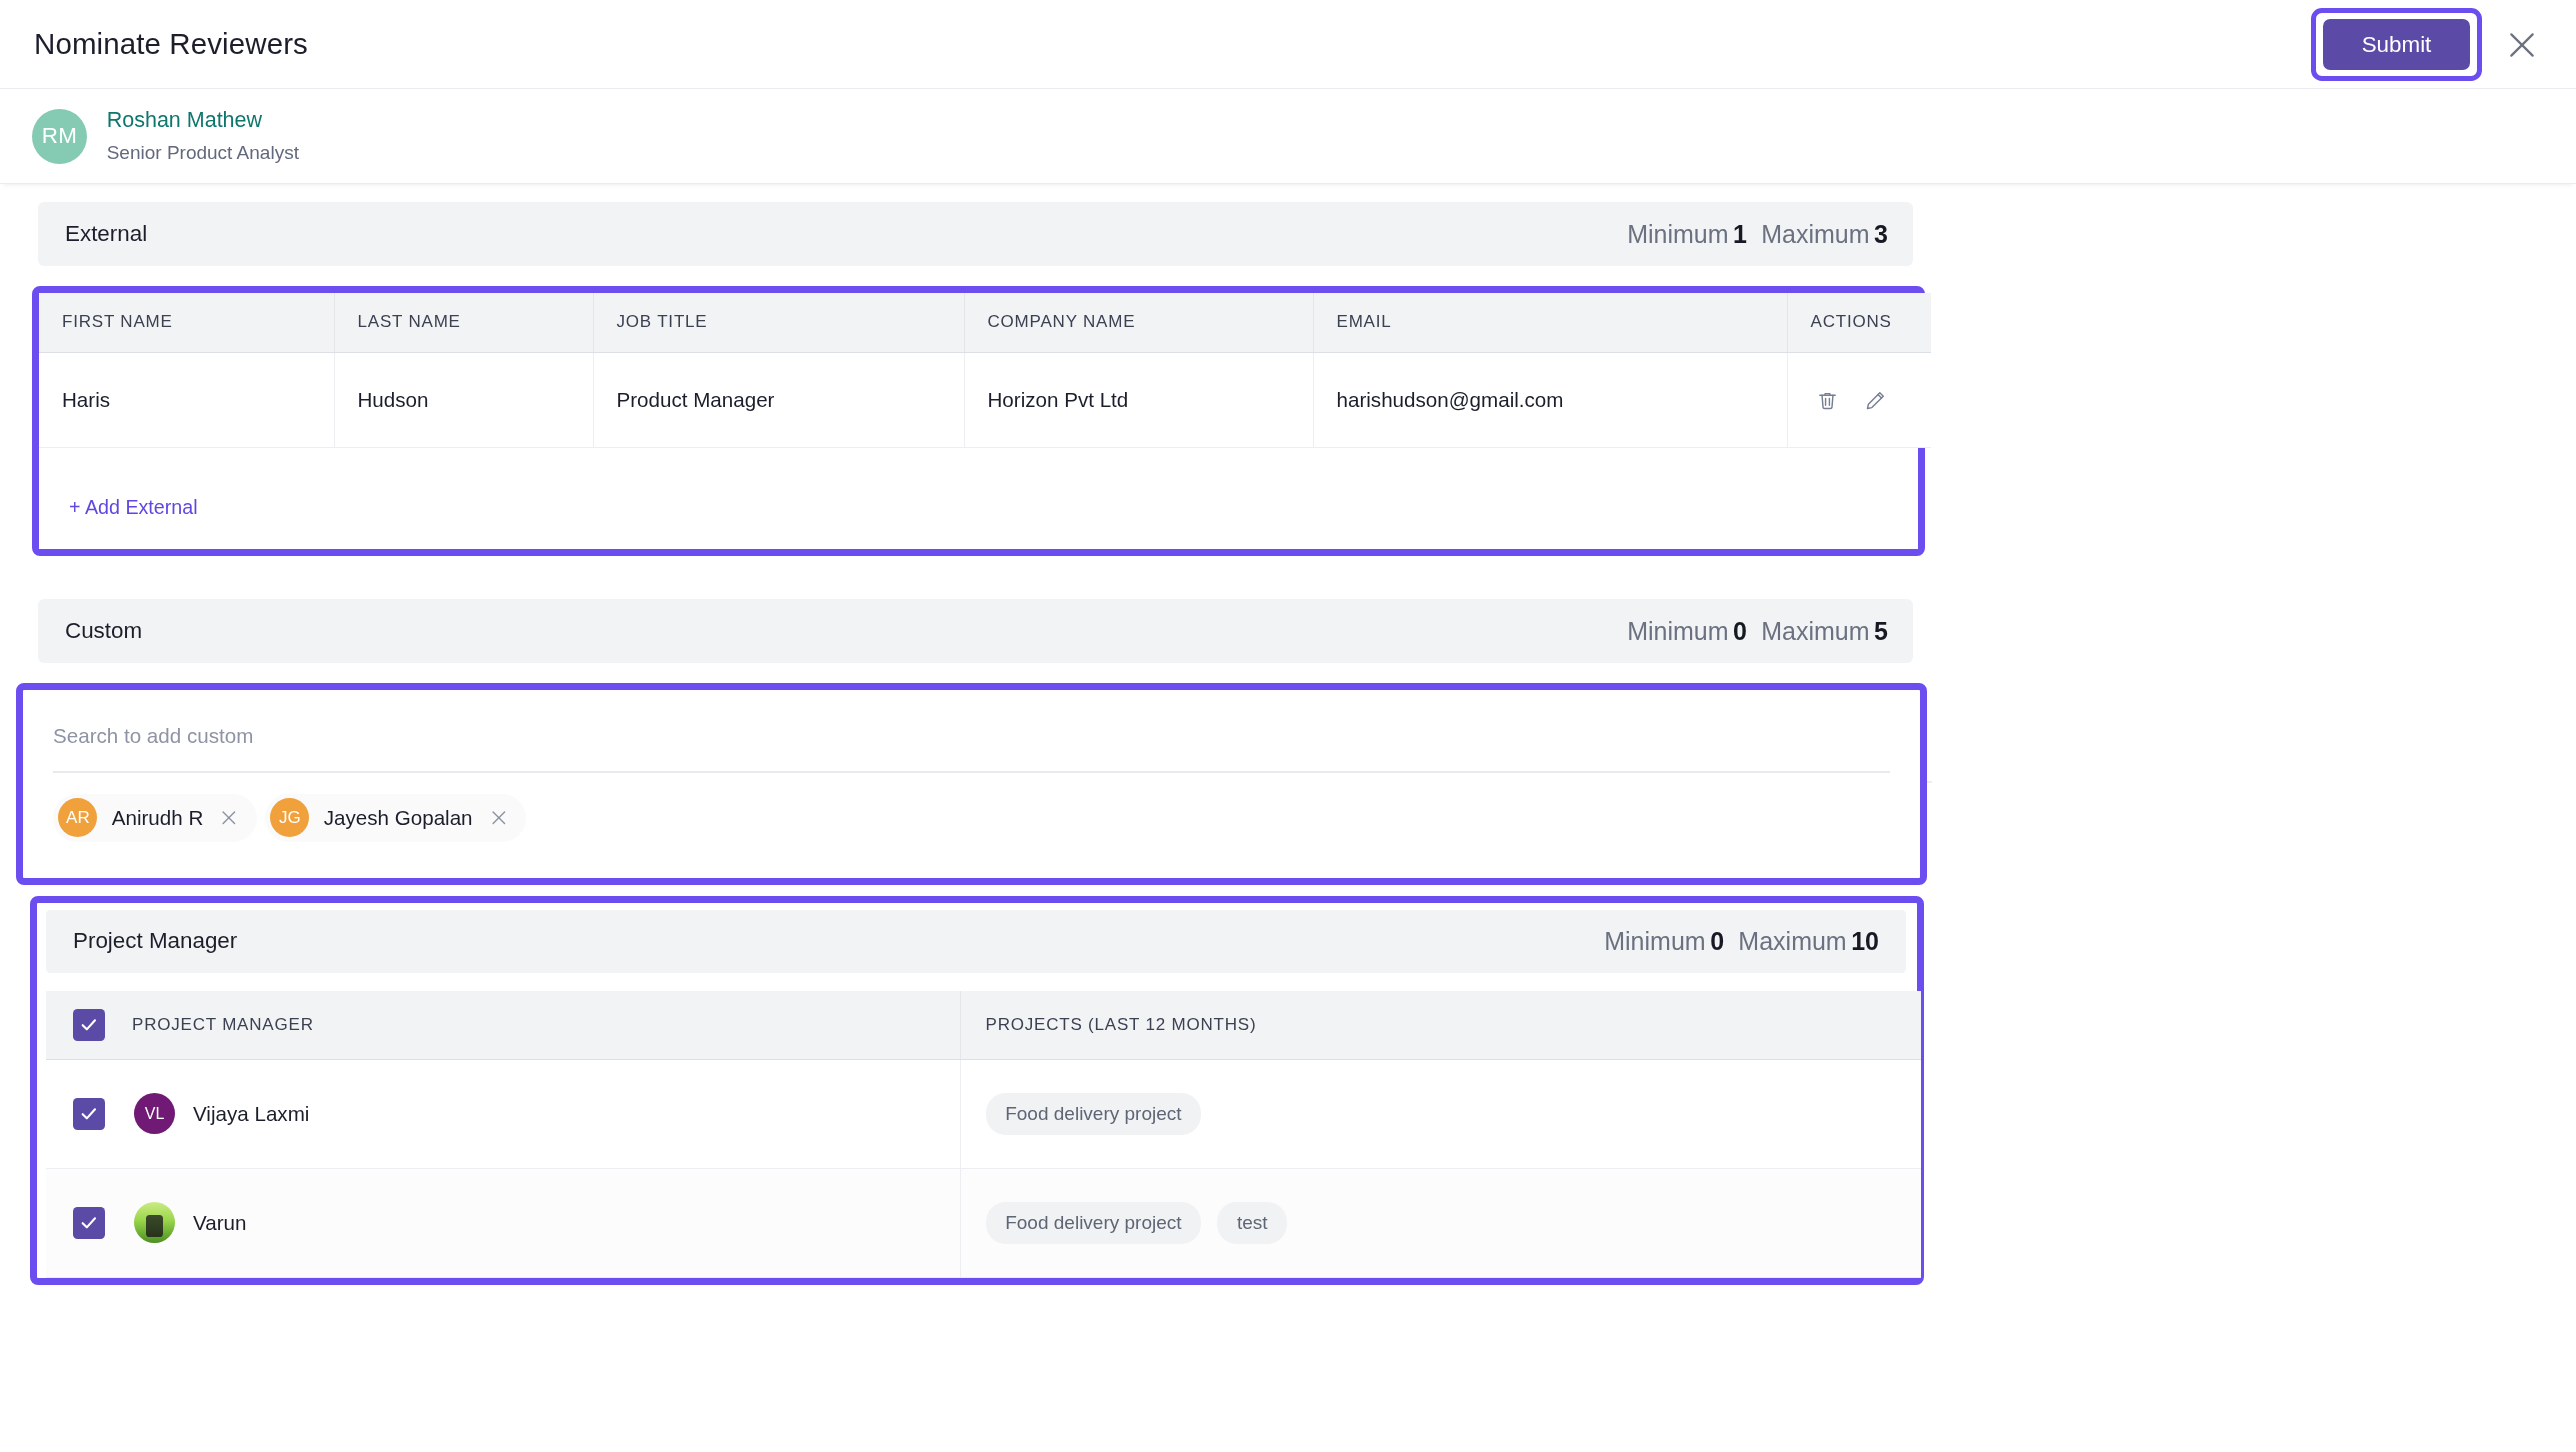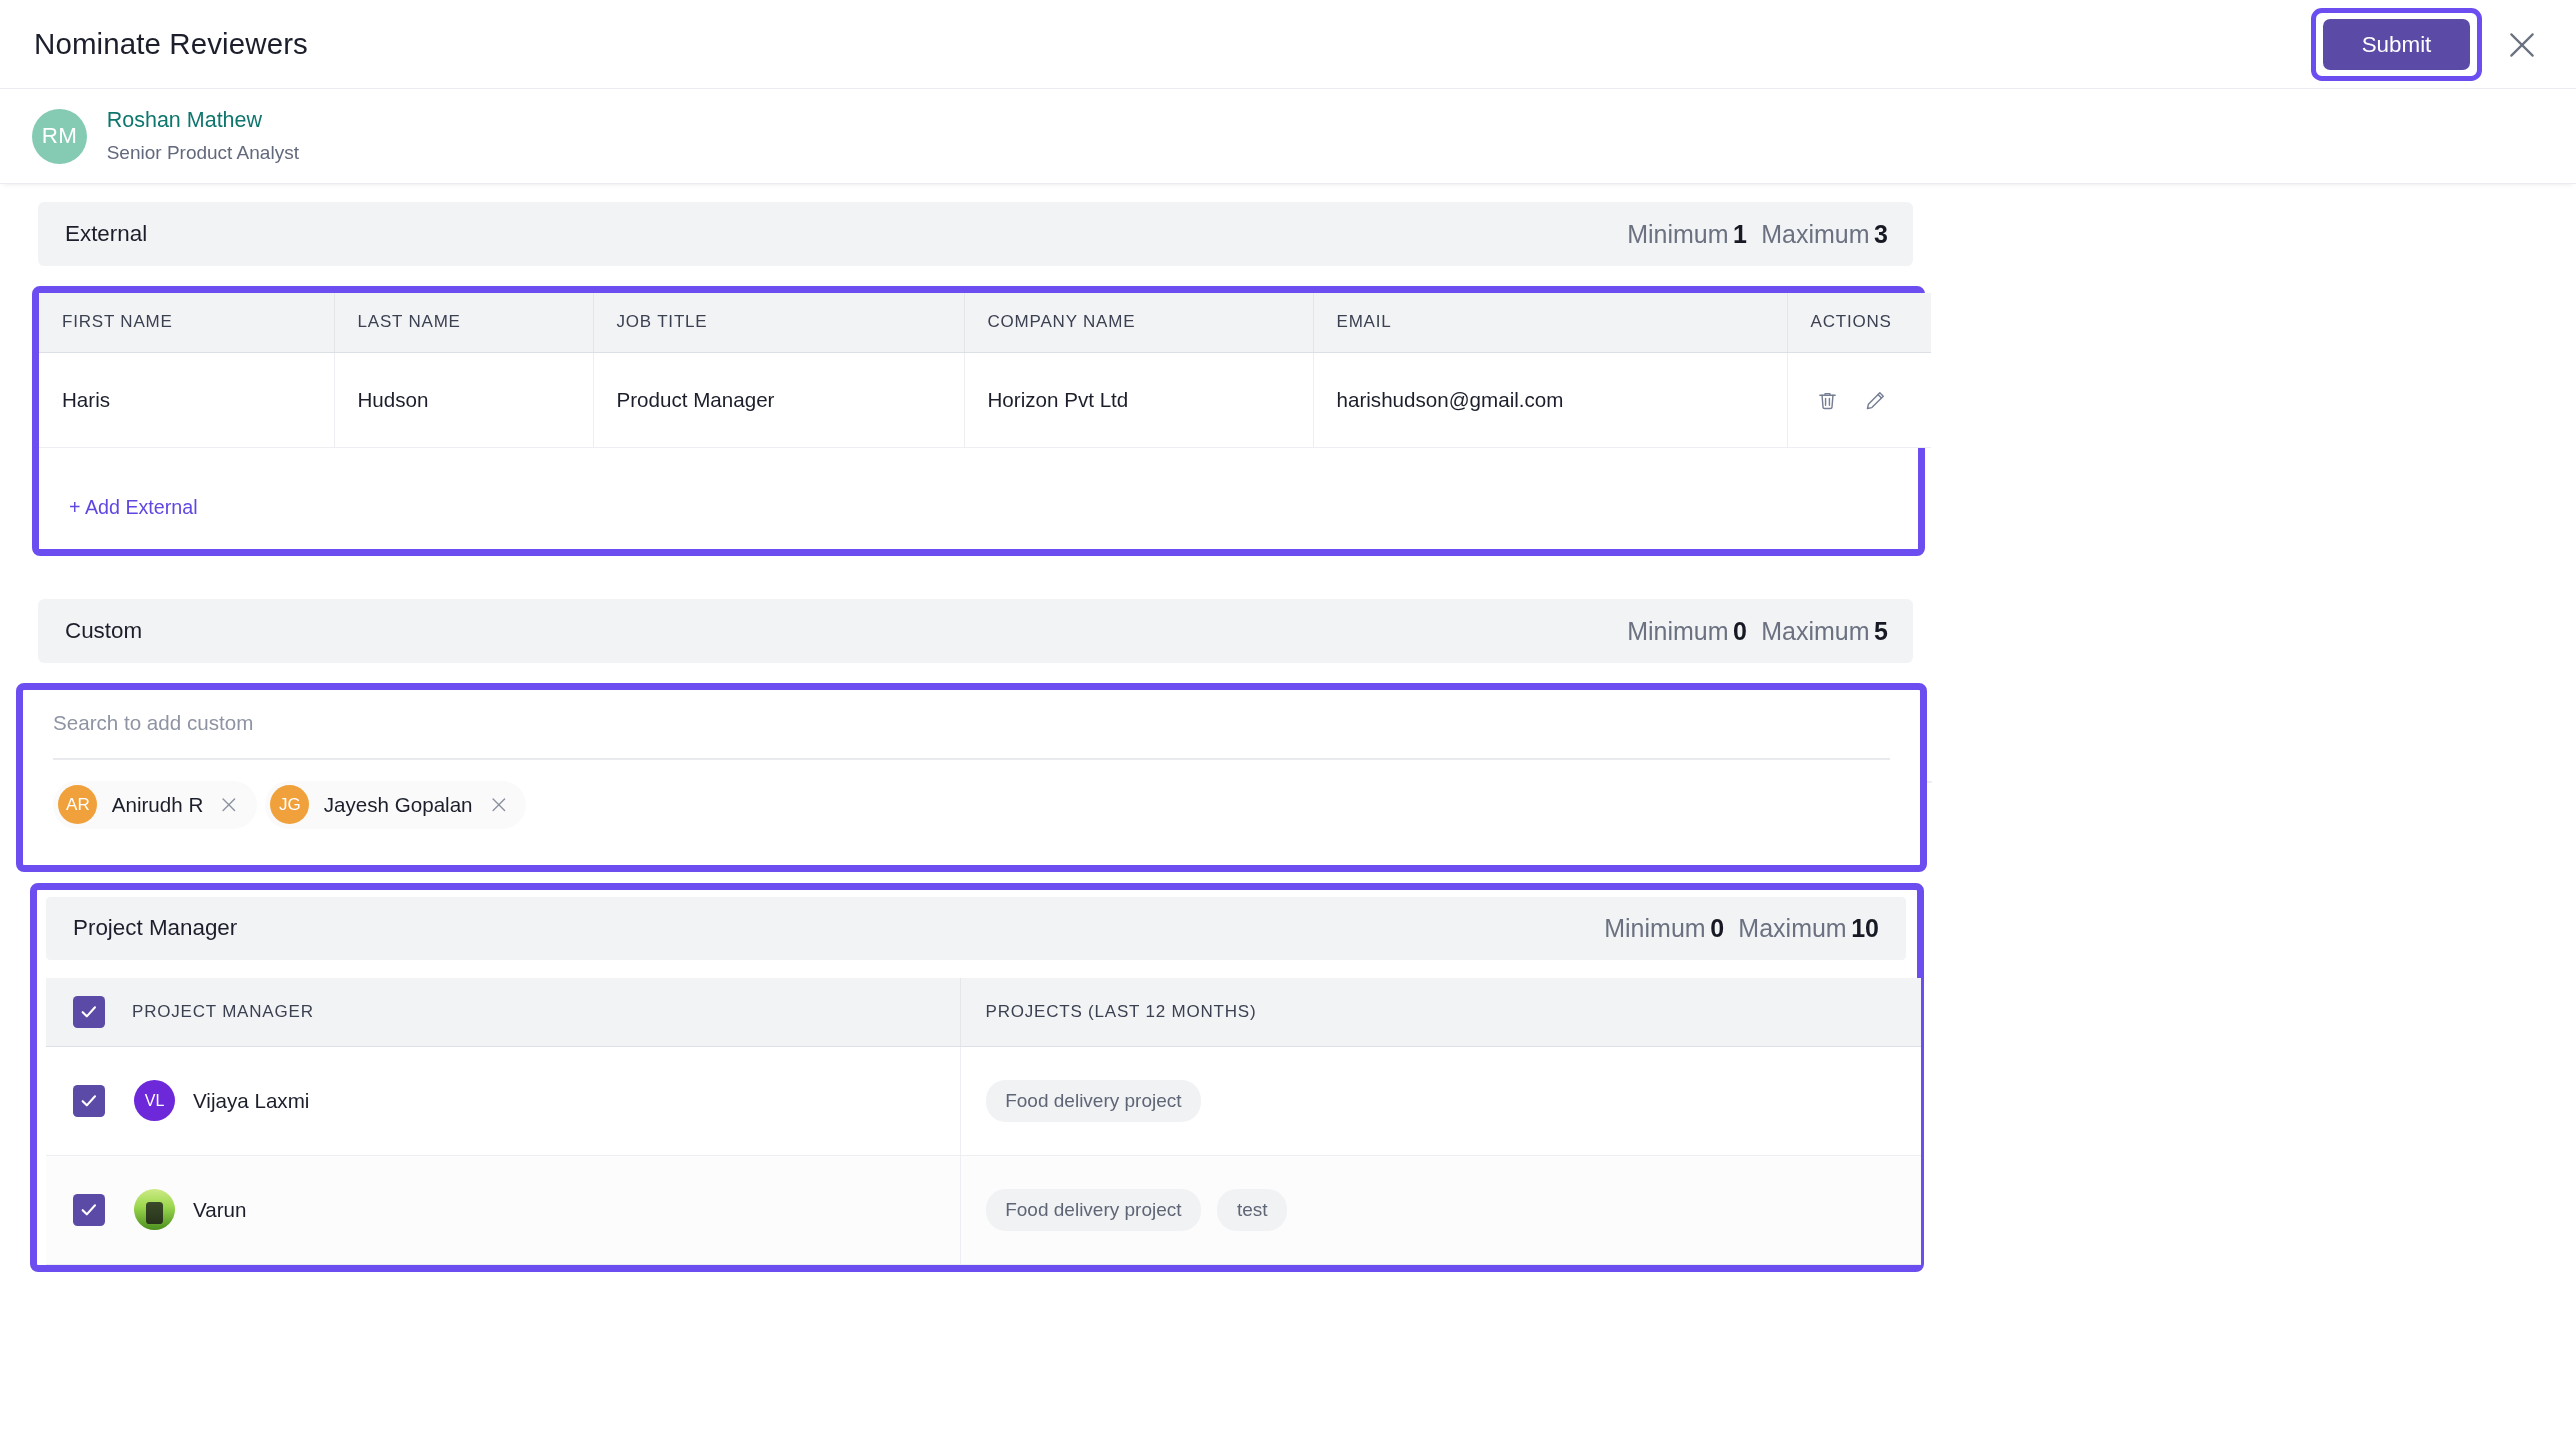--- a/index.html
+++ b/index.html
@@ -136,21 +136,21 @@
     font-size: 19.7px; color: #5f48e0; cursor: pointer; display: inline-block; margin-top: 18px;
   }
 
   
   .custom-frame {
     margin: 19.7px 0 0 16px;
     width: 1911px;
     background: #fff;
     padding: 0;
   }
-  .search-area { padding: 14px 30px 0 30px; }
+  .search-area { padding: 27px 30px 0 30px; }
   .search-input {
     width: 100%;
     border: none;
     border-bottom: 2.7px solid #e8eaee;
     outline: none;
     font-size: 20.6px;
     color: #1c1f2b;
     font-family: "Liberation Sans", sans-serif;
     padding: 7.2px 0 23px 0;
     background: transparent;
@@ -409,21 +409,21 @@
             <td>
               <div style="display:flex;align-items:center;">
                 <span class="pm-cb-wrap">
                   <span class="check">
                     <svg width="19.7" height="19.7" viewBox="0 0 24 24" fill="none" stroke="#ffffff" stroke-width="2.6" stroke-linecap="round" stroke-linejoin="round">
                         <polyline points="4.5,12.5 9.5,17.5 19.5,6.5"></polyline>
                       </svg>
                   </span>
                 </span>
                 <span class="pm-row-name">
-                  <span class="avatar-sm" style="background:#6d28d9">VL</span>
+                  <span class="avatar-sm" style="background:#701a75">VL</span>
                   <span class="pm-person">Vijaya Laxmi</span>
                 </span>
               </div>
             </td>
             <td>
               <div class="tags">
                 <span class="tag">Food delivery project</span>
               </div>
             </td>
           </tr>

